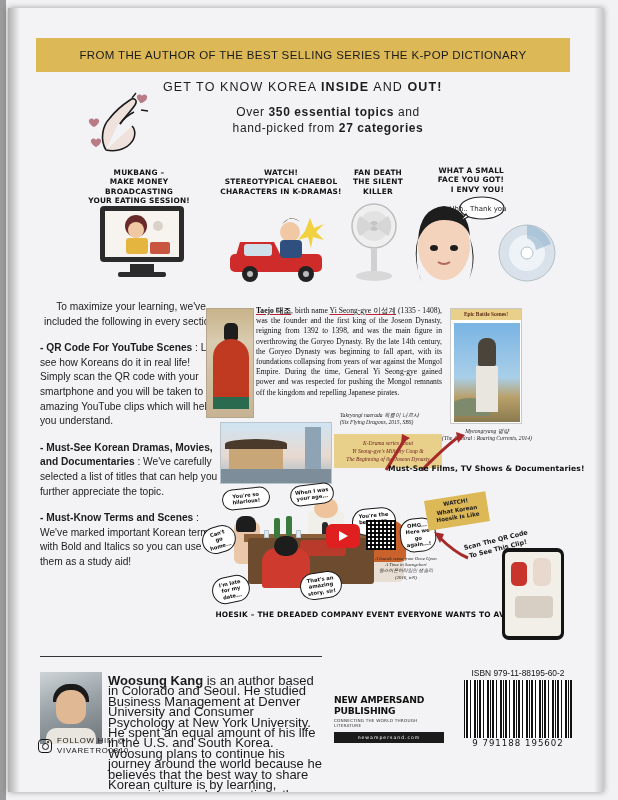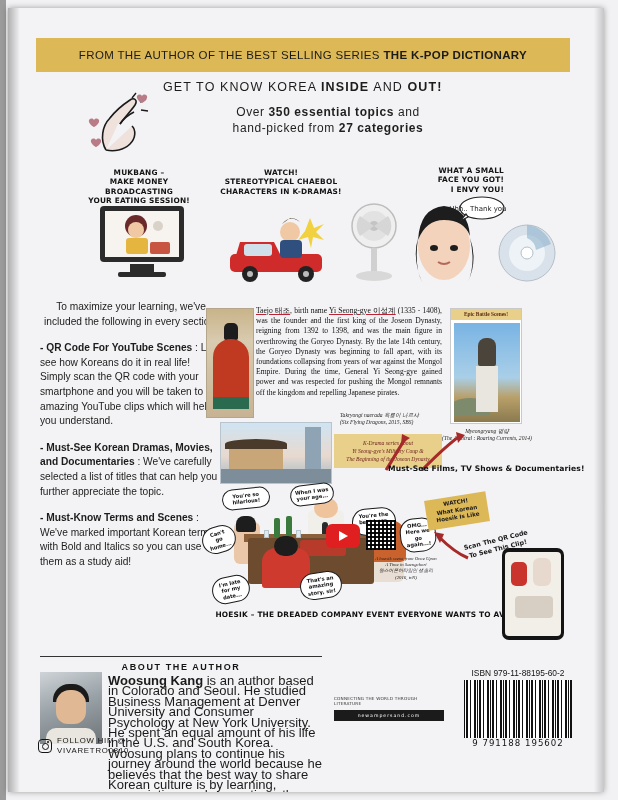--- a/index.html
+++ b/index.html
@@ -35,21 +35,21 @@
   .banner {
     position: absolute; left: 28px; top: 30px;
     width: 534px; height: 34px;
     background: #ddb857;
     display: flex; align-items: center; justify-content: center;
   }
   .banner span {
     font-size: 11.5px; letter-spacing: .35px; color: #1b1b1b;
     white-space: nowrap;
   }
-  .banner b { font-weight: 700; }
+  .banner b { font-weight: 400; }
 
   
   .headline {
     position: absolute; left: 155px; top: 72px;
     font-size: 12.5px; letter-spacing: 1.1px; color: #1c1c1c;
   }
   .headline b { font-weight: 700; }
 
   .subhead {
     position: absolute; left: 155px; top: 96px;
@@ -91,21 +91,21 @@
   .bodycol .intro { text-align: center; }
   .bodycol b { font-weight: 700; }
 
   
   .taejo {
     position: absolute; left: 248px; top: 298px; width: 186px;
     font-family: "Liberation Serif", serif;
     font-size: 7.6px; line-height: 10.2px; color: #111;
     text-align: justify;
   }
-  .taejo b { font-weight: 400; }
+  .taejo b { font-weight: 700; }
   .taejo .uline { text-decoration: underline; text-decoration-color:#b23; }
 
   
   .painting {
     position: absolute; left: 198px; top: 300px;
     width: 48px; height: 110px;
     background: linear-gradient(180deg,#c9b48a 0%,#d9cbb0 30%,#c7b393 100%);
     border: 1px solid #b5a58a;
     overflow: hidden;
   }
@@ -406,20 +406,23 @@
       <path d="M8 28 c-2 -3 -6 -1 -5 2 c1 3 5 5 5 5 s4 -2 5 -5 c1 -3 -3 -5 -5 -2z" fill="#b97b86"></path>
       <path d="M10 48 c-2 -3 -6 -1 -5 2 c1 3 5 5 5 5 s4 -2 5 -5 c1 -3 -3 -5 -5 -2z" fill="#b97b86"></path>
     </svg>
 
     <div class="cap c1" style="white-space:pre-line">MUKBANG –
 MAKE MONEY BROADCASTING
 YOUR EATING SESSION!</div>
     <div class="cap c2" style="white-space:pre-line">WATCH!
 STEREOTYPICAL CHAEBOL
 CHARACTERS IN K-DRAMAS!</div>
+    <div class="cap c3" style="white-space:pre-line">FAN DEATH
+THE SILENT
+KILLER</div>
     <div class="cap c4" style="white-space:pre-line">WHAT A SMALL
 FACE YOU GOT!
 I ENVY YOU!</div>
 
     <svg class="illus monitor" viewBox="0 0 92 78">
       <rect x="4" y="2" width="84" height="56" rx="4" fill="#2b2b2b"></rect>
       <rect x="9" y="7" width="74" height="46" fill="#f7f3ee"></rect>
       <rect x="34" y="60" width="24" height="8" fill="#2b2b2b"></rect>
       <rect x="22" y="68" width="48" height="5" rx="2" fill="#2b2b2b"></rect>
       <circle cx="40" cy="22" r="11" fill="#6b2a2a"></circle>
@@ -569,36 +572,36 @@
 
     <div class="phone">
       <div class="scr">
         <div style="position:absolute;left:6px;top:10px;width:16px;height:24px;background:#c9342c;border-radius:5px"></div>
         <div style="position:absolute;left:28px;top:6px;width:18px;height:28px;background:#e8d9cf;border-radius:6px"></div>
         <div style="position:absolute;left:10px;top:44px;width:38px;height:22px;background:#d8cfc4;border-radius:4px"></div>
       </div>
     </div>
 
     <div class="about-hr"></div>
-    <div class="about-title">ABOUT THE AUTHOR</div>
     <div class="author-photo">
       <div class="hair"></div>
       <div class="face2"></div>
       <div class="shirt"></div>
     </div>
     <div class="author-text"><b>Woosung Kang</b><span> is an author based in Colorado and Seoul. He studied Business Management at Denver University and Consumer Psychology at New York University. He spent an equal amount of his life in the U.S. and South Korea. Woosung plans to continue his journey around the world because he believes that the best way to share Korean culture is by learning, appreciating, and respecting other cultures first.</span></div>
     <div class="follow">
       <div class="ig-icon"></div>
       <div class="follow-txt">
         <div>FOLLOW HIM @</div>
         <div>VIVARETRO0810</div>
       </div>
     </div>
 
     <div class="pub">
+      <div class="name">NEW AMPERSAND PUBLISHING</div>
       <div class="tag">CONNECTING THE WORLD THROUGH LITERATURE</div>
       <div class="url">newampersand.com</div>
     </div>
 
     <div class="isbn">ISBN 979-11-88195-60-2</div>
     <div class="barcode"></div>
     <div class="barnum">9  791188  195602</div>
   </div>
 </div>
 

